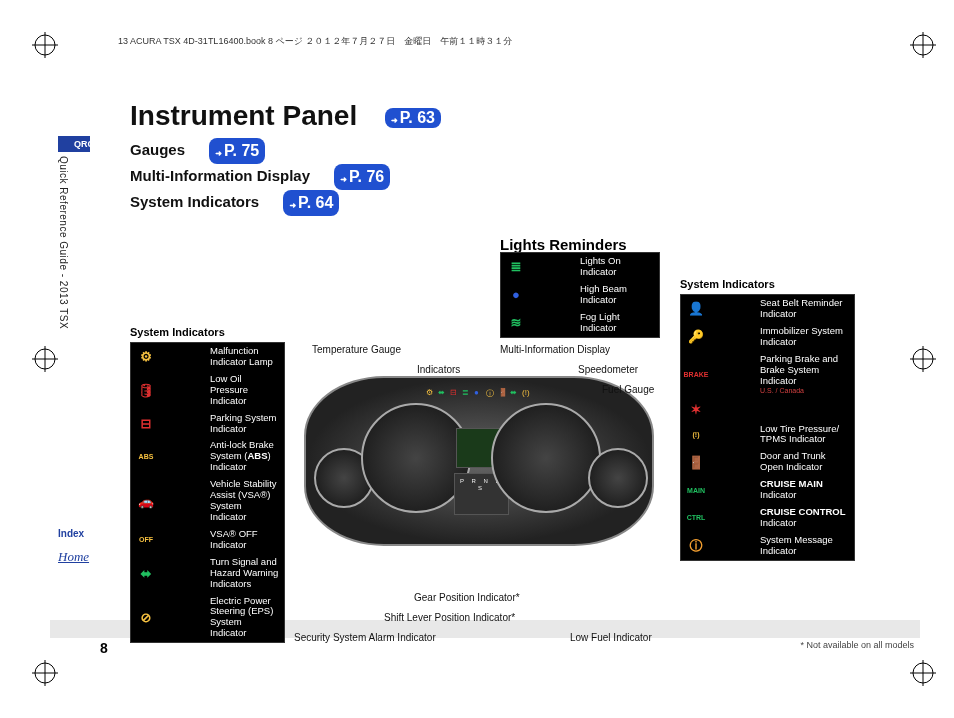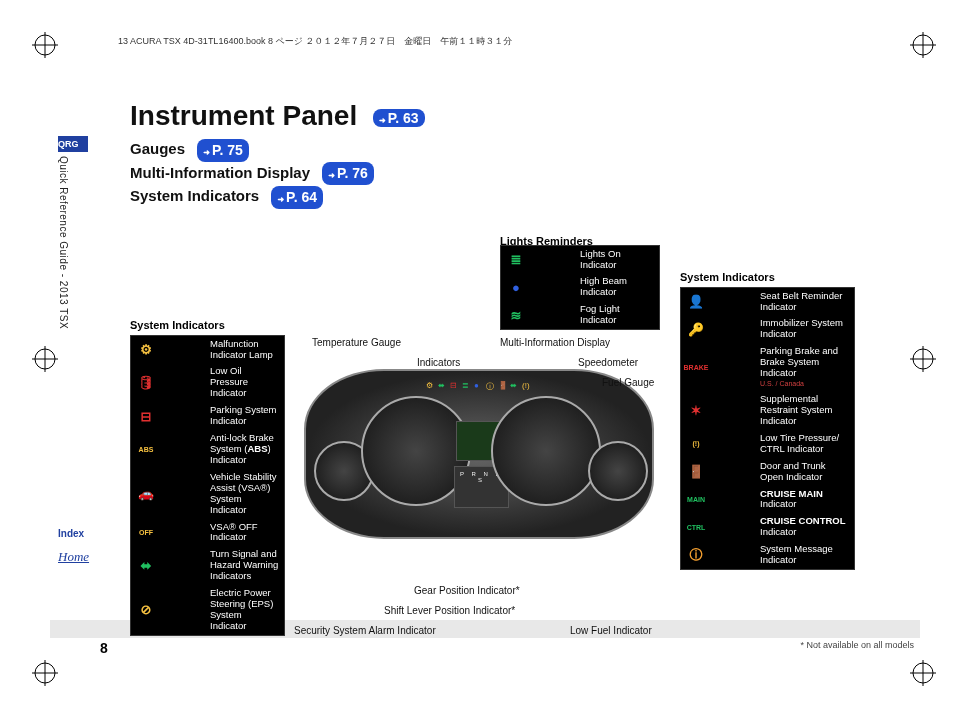--- a/index.html
+++ b/index.html
@@ -4,49 +4,49 @@
 <style>
   * { box-sizing: border-box; margin: 0; padding: 0; }
   body { font-family: Arial, sans-serif; background: #fff; width: 954px; height: 718px; position: relative; overflow: hidden; }
   
   .crop-mark { position: absolute; width: 26px; height: 26px; }
   .crop-mark svg { display: block; }
   
   .header-text { position: absolute; top: 35px; left: 118px; font-size: 9px; color: #333; }
   
   .sidebar { position: absolute; left: 58px; top: 136px; width: 30px; }
-  .qrg-tab { background: #2040a0; color: #fff; font-size: 9px; font-weight: bold; padding: 3px 0; text-align: left; margin-bottom: 4px; }
+  .qrg-tab { background: #2040a0; color: #fff; font-size: 9px; font-weight: bold; padding: 3px 16px; text-align: left; margin-bottom: 4px; }
   .vertical-text { writing-mode: vertical-rl; font-size: 10px; letter-spacing: 0.5px; color: #222; height: 200px; }
   .index-tab { color: #2040a0; font-size: 10px; font-weight: bold; margin-top: 170px; padding: 2px 0; text-align: left; }
   .home-tab { color: #2040a0; font-size: 13px; font-style: italic; font-family: cursive; margin-top: 8px; text-decoration: underline; }
   
   .grey-bar { position: absolute; left: 50px; top: 620px; width: 870px; height: 18px; background: #e8e8e8; }
   .page-num { position: absolute; left: 100px; top: 640px; font-size: 14px; font-weight: bold; }
   .footnote { position: absolute; right: 40px; top: 640px; font-size: 9px; color: #444; }
   
   .main { position: absolute; left: 130px; top: 100px; width: 790px; }
   .title { font-size: 28px; font-weight: bold; color: #111; }
-  .page-ref { display: inline-block; background: #2050d0; color: #fff; font-size: 14px; border-radius: 8px; padding: 1px 6px; vertical-align: middle; margin-left: 8px; }
+  .page-ref { display: inline-block; background: #2050d0; color: #fff; font-size: 16px; border-radius: 8px; padding: 1px 6px; vertical-align: middle; margin-left: 20px; }
   .page-ref::before { content: "➜"; font-size: 8px; margin-right: 2px;}
   .sub-headings { margin-top: 6px; }
   .sub-headings div { font-size: 15px; font-weight: bold; color: #111; line-height: 1.5; }
   
   .panel-area { position: relative; margin-top: 20px; height: 440px; }
   
   .indicator-box { background: #000; color: #fff; font-size: 10px; border: 1px solid #333; }
   .ind-row { display: flex; align-items: center; padding: 3px 5px; gap: 6px; }
   .ind-row .icon { width: 20px; height: 16px; flex: 0 0 20px; display: flex; align-items: center; justify-content: center; font-size: 13px; }
   .ind-row .lbl { flex: 1; line-height: 1.15; font-size: 9.5px; padding-left: 48px; }
   .ind-row .lbl b { font-weight: bold; }
   .sublabel { color: #d04040; font-size: 7px; margin-top: 1px; }
   
   .left-box-title { position: absolute; left: 0; top: 90px; font-size: 11px; font-weight: bold; }
   .left-box { position: absolute; left: 0; top: 106px; width: 155px; }
   
-  .lights-title { position: absolute; left: 370px; top: 6px; font-size: 11px; font-weight: bold; }
+  .lights-title { position: absolute; left: 370px; top: 0; font-size: 15px; font-weight: bold; }
   .lights-box { position: absolute; left: 370px; top: 16px; width: 160px; }
   
   .right-box-title { position: absolute; left: 550px; top: 42px; font-size: 11px; font-weight: bold; }
   .right-box { position: absolute; left: 550px; top: 58px; width: 175px; }
   
   .diagram { position: absolute; left: 174px; top: 140px; width: 350px; height: 170px; }
   .cluster { width: 100%; height: 100%; background: radial-gradient(ellipse at center, #666 0%, #222 70%); border-radius: 80px/60px; position: relative; border: 2px solid #888; }
   .gauge { position: absolute; background: radial-gradient(circle, #444, #111); border: 2px solid #aaa; border-radius: 50%; }
   .g-temp { width: 60px; height: 60px; left: 8px; top: 70px; }
   .g-tach { width: 110px; height: 110px; left: 55px; top: 25px; }
@@ -191,25 +191,24 @@
         <div class="ind-row">
           <span class="icon" style="color: rgb(32, 192, 96); font-size: 13px; font-weight: bold;">🔑</span>
           <span class="lbl">Immobilizer System Indicator</span>
         </div>
         <div class="ind-row">
           <span class="icon" style="color: rgb(224, 48, 48); font-size: 7px; font-weight: bold;">BRAKE</span>
           <span class="lbl">Parking Brake and Brake System Indicator<div class="sublabel">U.S. / Canada</div></span>
         </div>
         <div class="ind-row">
           <span class="icon" style="color: rgb(224, 48, 48); font-size: 13px; font-weight: bold;">✶</span>
-          <span class="lbl">Supplemental Restraint System Indicator</span>
         </div>
         <div class="ind-row">
           <span class="icon" style="color: rgb(245, 192, 64); font-size: 7px; font-weight: bold;">(!)</span>
-          <span class="lbl">Low Tire Pressure/ CTRL Indicator</span>
+          <span class="lbl">Low Tire Pressure/ TPMS Indicator</span>
         </div>
         <div class="ind-row">
           <span class="icon" style="color: rgb(224, 48, 48); font-size: 13px; font-weight: bold;">🚪</span>
           <span class="lbl">Door and Trunk Open Indicator</span>
         </div>
         <div class="ind-row">
           <span class="icon" style="color: rgb(32, 192, 96); font-size: 7px; font-weight: bold;">MAIN</span>
           <span class="lbl"><b>CRUISE MAIN</b> Indicator</span>
         </div>
         <div class="ind-row">

